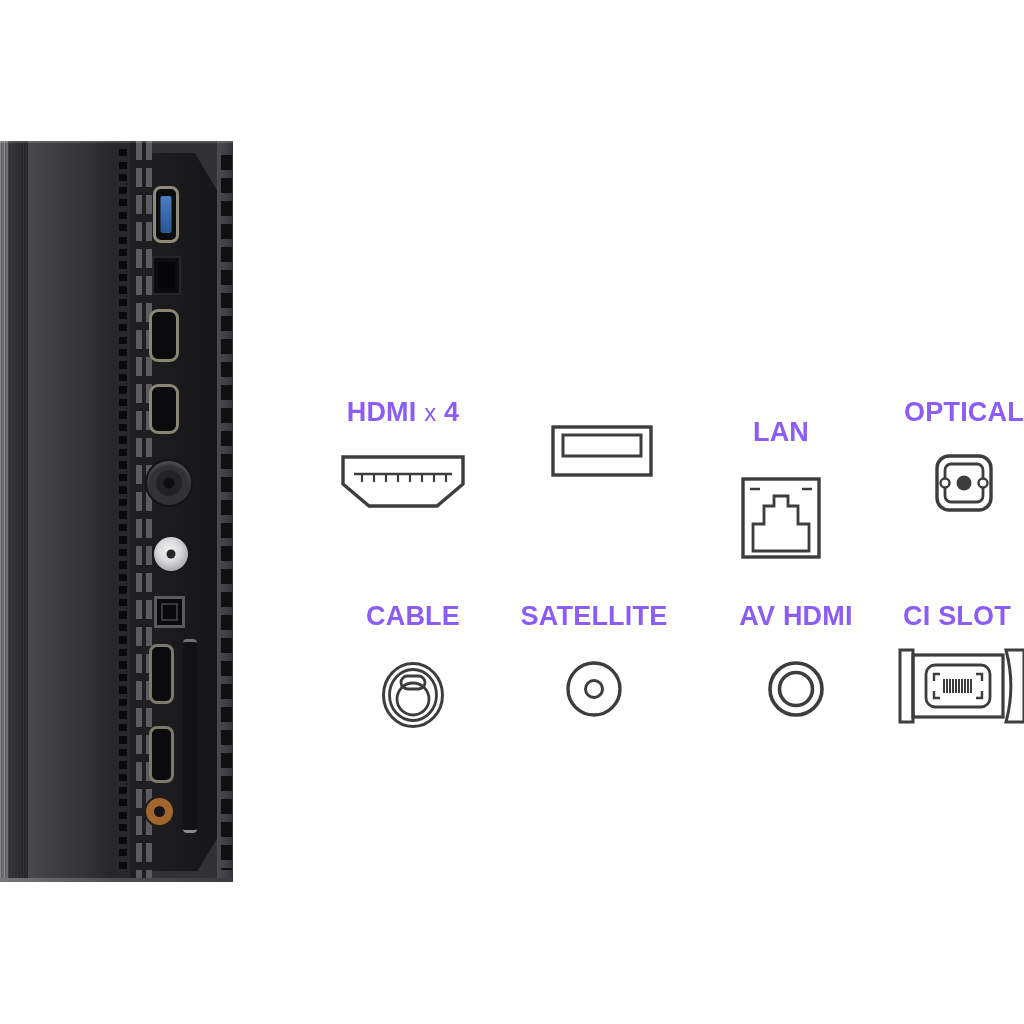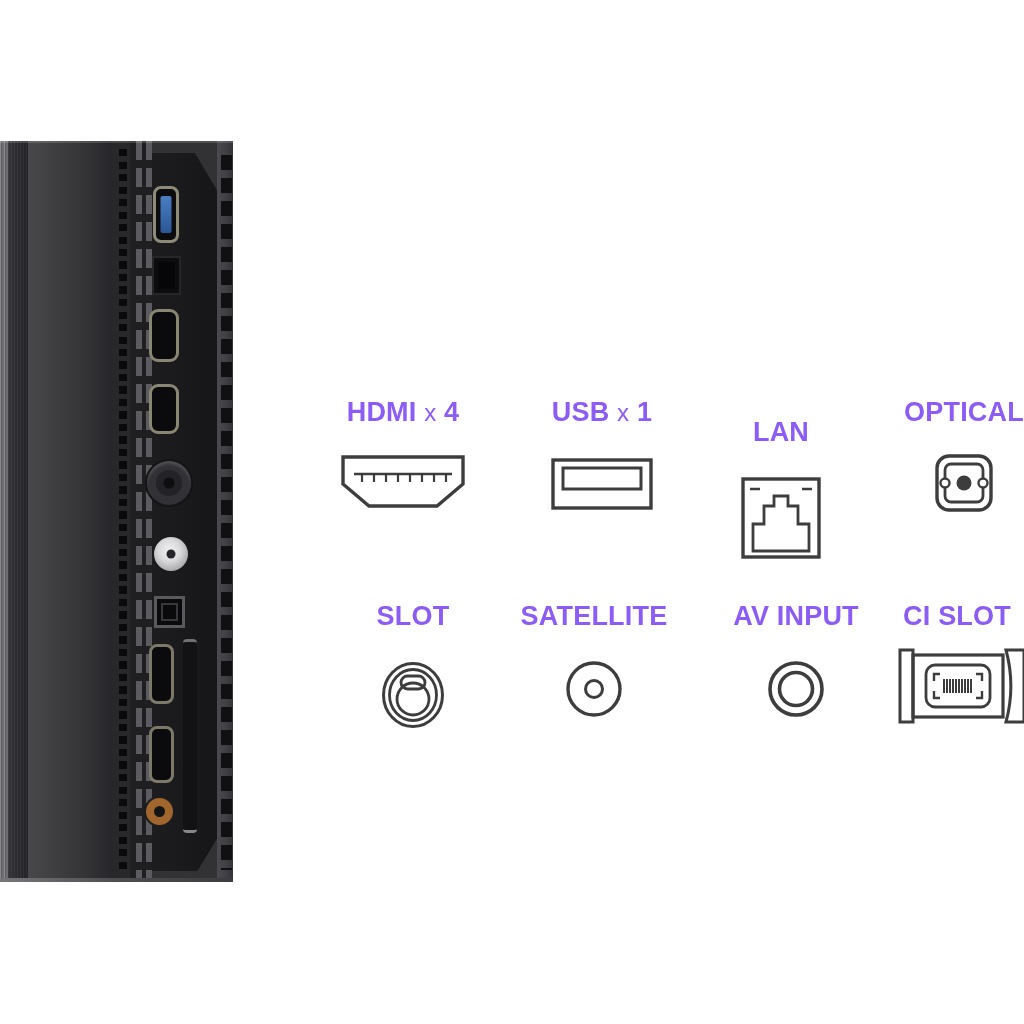--- a/index.html
+++ b/index.html
@@ -109,21 +109,20 @@
   <div class="grp" style="left:303px;top:396px">
     <div class="lbl"><span>HDMI</span> <span class="x">x</span> <span>4</span></div>
     <svg class="icn" style="margin-top:26px" width="124" height="54" viewBox="0 0 124 54">
       <path d="M2,2 H122 V29 L96,51 H28 L2,29 Z" stroke-width="3.4"></path>
       <path d="M13,19 H111" stroke-width="2.6"></path>
       <path d="M21,19 V27 M33,19 V27 M45,19 V27 M57,19 V27 M69,19 V27 M81,19 V27 M93,19 V27 M105,19 V27" stroke-width="2.2"></path>
     </svg>
   </div>
 
   <div class="grp" style="left:502px;top:396px">
-    <div class="lbl"><span>USB</span> <span class="x">x</span> <span>1</span></div>
     <svg class="icn" style="margin-top:29px" width="102" height="52" viewBox="0 0 102 52">
       <rect x="2" y="2" width="98" height="48" stroke-width="3.4"></rect>
       <rect x="12" y="10" width="78" height="21" stroke-width="3"></rect>
     </svg>
   </div>
 
   <div class="grp" style="left:681px;top:416px">
     <div class="lbl">LAN</div>
     <svg class="icn" style="margin-top:28px" width="80" height="82" viewBox="0 0 80 82">
       <rect x="2" y="2" width="76" height="78" stroke-width="3.4"></rect>
@@ -137,39 +136,39 @@
     <svg class="icn" style="margin-top:25px" width="58" height="58" viewBox="0 0 58 58">
       <rect x="2" y="2" width="54" height="54" rx="12" stroke-width="3.4"></rect>
       <rect x="10" y="10" width="38" height="38" rx="6" stroke-width="2.8"></rect>
       <circle cx="10" cy="29" r="4.5" fill="#ffffff" stroke-width="2.4"></circle>
       <circle cx="48" cy="29" r="4.5" fill="#ffffff" stroke-width="2.4"></circle>
       <circle cx="29" cy="29" r="7.5" fill="#3d3d3d" stroke="none"></circle>
     </svg>
   </div>
 
   <div class="grp" style="left:313px;top:600px">
-    <div class="lbl">SLOT</div>
+    <div class="lbl">CABLE</div>
     <svg class="icn" style="margin-top:28px" width="64" height="68" viewBox="0 0 64 68">
       <ellipse cx="32" cy="34" rx="29.5" ry="31.5" stroke-width="3"></ellipse>
       <ellipse cx="32" cy="34" rx="23.5" ry="25.5" stroke-width="2.8"></ellipse>
       <circle cx="32" cy="38" r="16" stroke-width="2.8"></circle>
       <rect x="20" y="15" width="24" height="13" rx="6.5" stroke-width="2.8"></rect>
     </svg>
   </div>
 
   <div class="grp" style="left:494px;top:600px">
     <div class="lbl">SATELLITE</div>
     <svg class="icn" style="margin-top:27px" width="58" height="58" viewBox="0 0 58 58">
       <circle cx="29" cy="29" r="26" stroke-width="3.4"></circle>
       <circle cx="29" cy="29" r="8.5" stroke-width="3"></circle>
     </svg>
   </div>
 
   <div class="grp" style="left:696px;top:600px">
-    <div class="lbl">AV INPUT</div>
+    <div class="lbl">AV HDMI</div>
     <svg class="icn" style="margin-top:27px" width="58" height="58" viewBox="0 0 58 58">
       <circle cx="29" cy="29" r="26" stroke-width="3.6"></circle>
       <circle cx="29" cy="29" r="16.5" stroke-width="3.6"></circle>
     </svg>
   </div>
 
   <div class="grp" style="left:857px;top:600px">
     <div class="lbl">CI SLOT</div>
     <svg class="icn" style="margin-top:15px;margin-left:41px" width="128" height="76" viewBox="0 0 128 76">
       <rect x="2" y="2" width="13" height="72" stroke-width="3"></rect>

